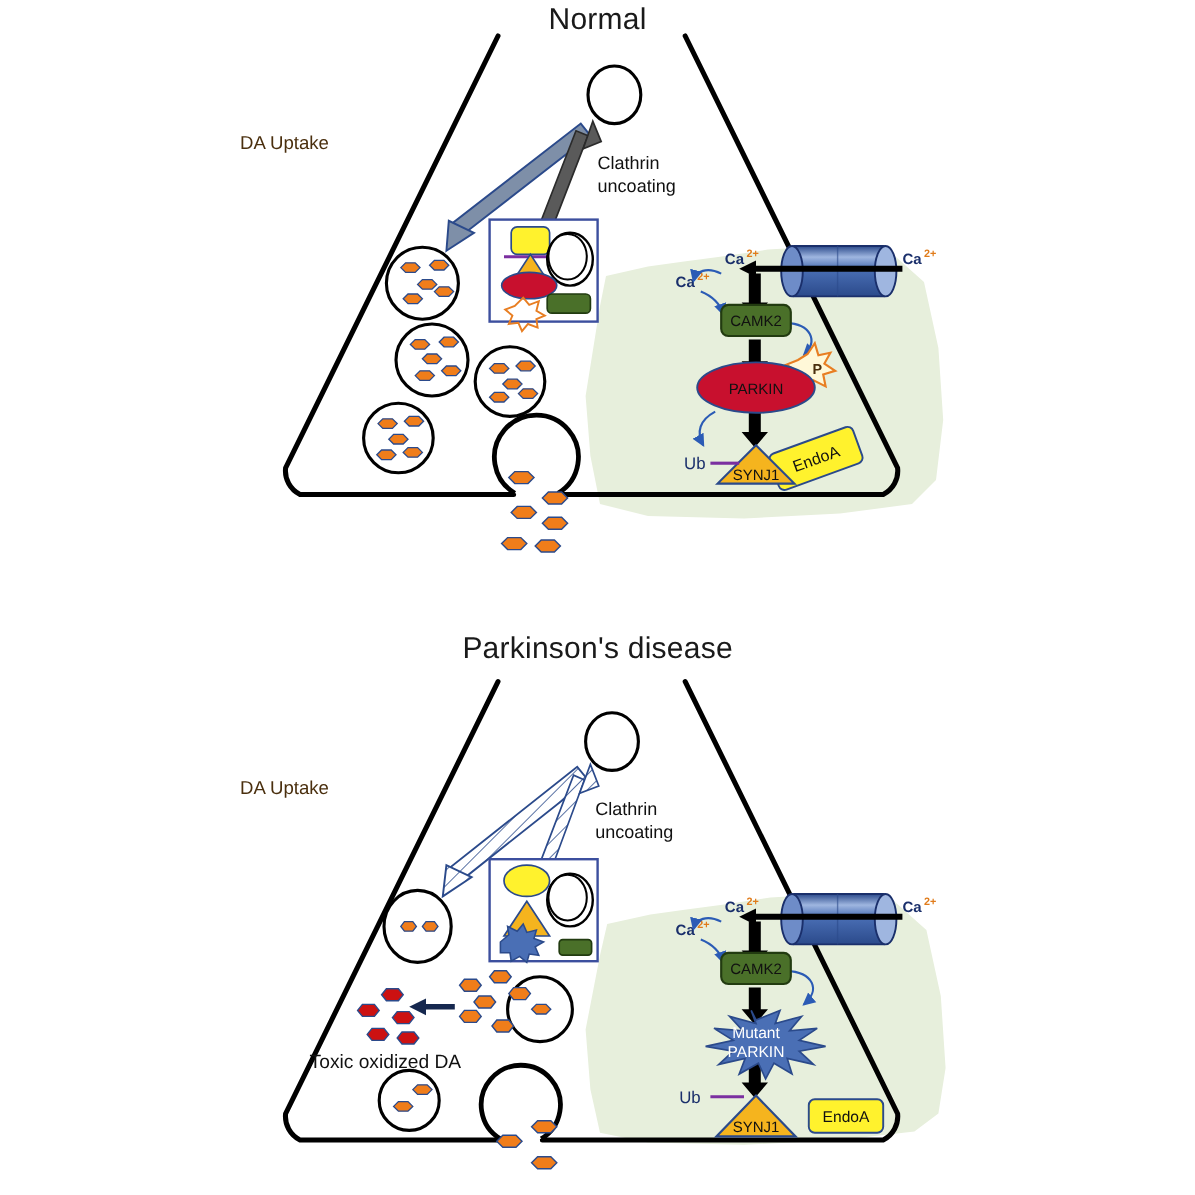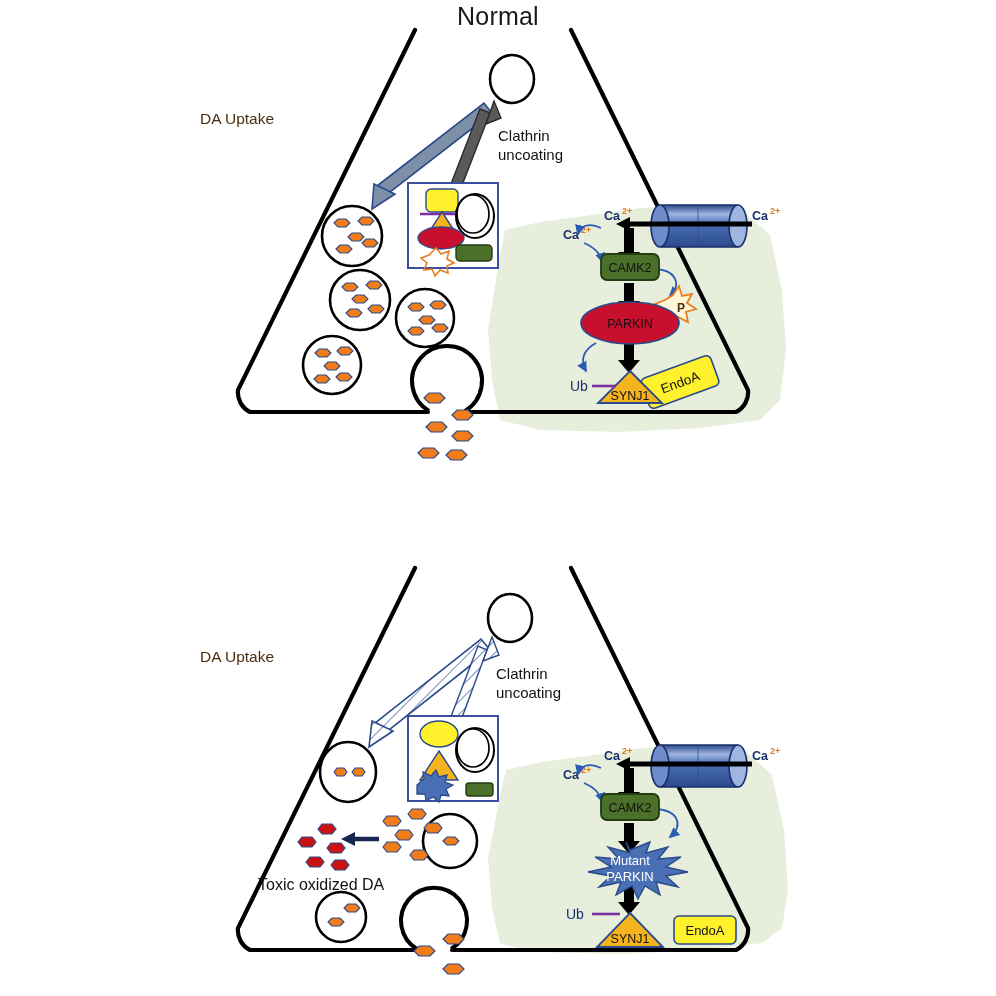--- a/index.html
+++ b/index.html
@@ -198,20 +198,21 @@
         <path d="M630,371 L662,403 L598,403 Z" fill="#f5b41e" stroke="#2b4a8b" stroke-width="1.8"></path>
         <text class="lbl-dark" x="630" y="400" font-size="12.5" text-anchor="middle">SYNJ1</text>
       </g>
 
       <line x1="592" y1="386" x2="616" y2="386" stroke="#7b2fa0" stroke-width="2.6"></line>
       <text class="lbl-ub" x="570" y="391" font-size="14">Ub</text>
     </svg>
   </div>
 
   <div class="panel" id="panel-pd">
+    <div class="panel-title" style="top:28px;">Parkinson's disease</div>
 
     <svg class="svg-layer" width="996" height="498" viewBox="0 0 996 498">
       <defs>
         <linearGradient id="cylGradP" x1="0" y1="0" x2="0" y2="1">
           <stop offset="0%" stop-color="#2b4a8b"></stop>
           <stop offset="22%" stop-color="#9fb6e0"></stop>
           <stop offset="45%" stop-color="#4a6fb5"></stop>
           <stop offset="100%" stop-color="#2b4a8b"></stop>
         </linearGradient>
         <marker id="curveArrowP" markerWidth="7" markerHeight="7" refX="5" refY="3.5" orient="auto" markerUnits="strokeWidth">

